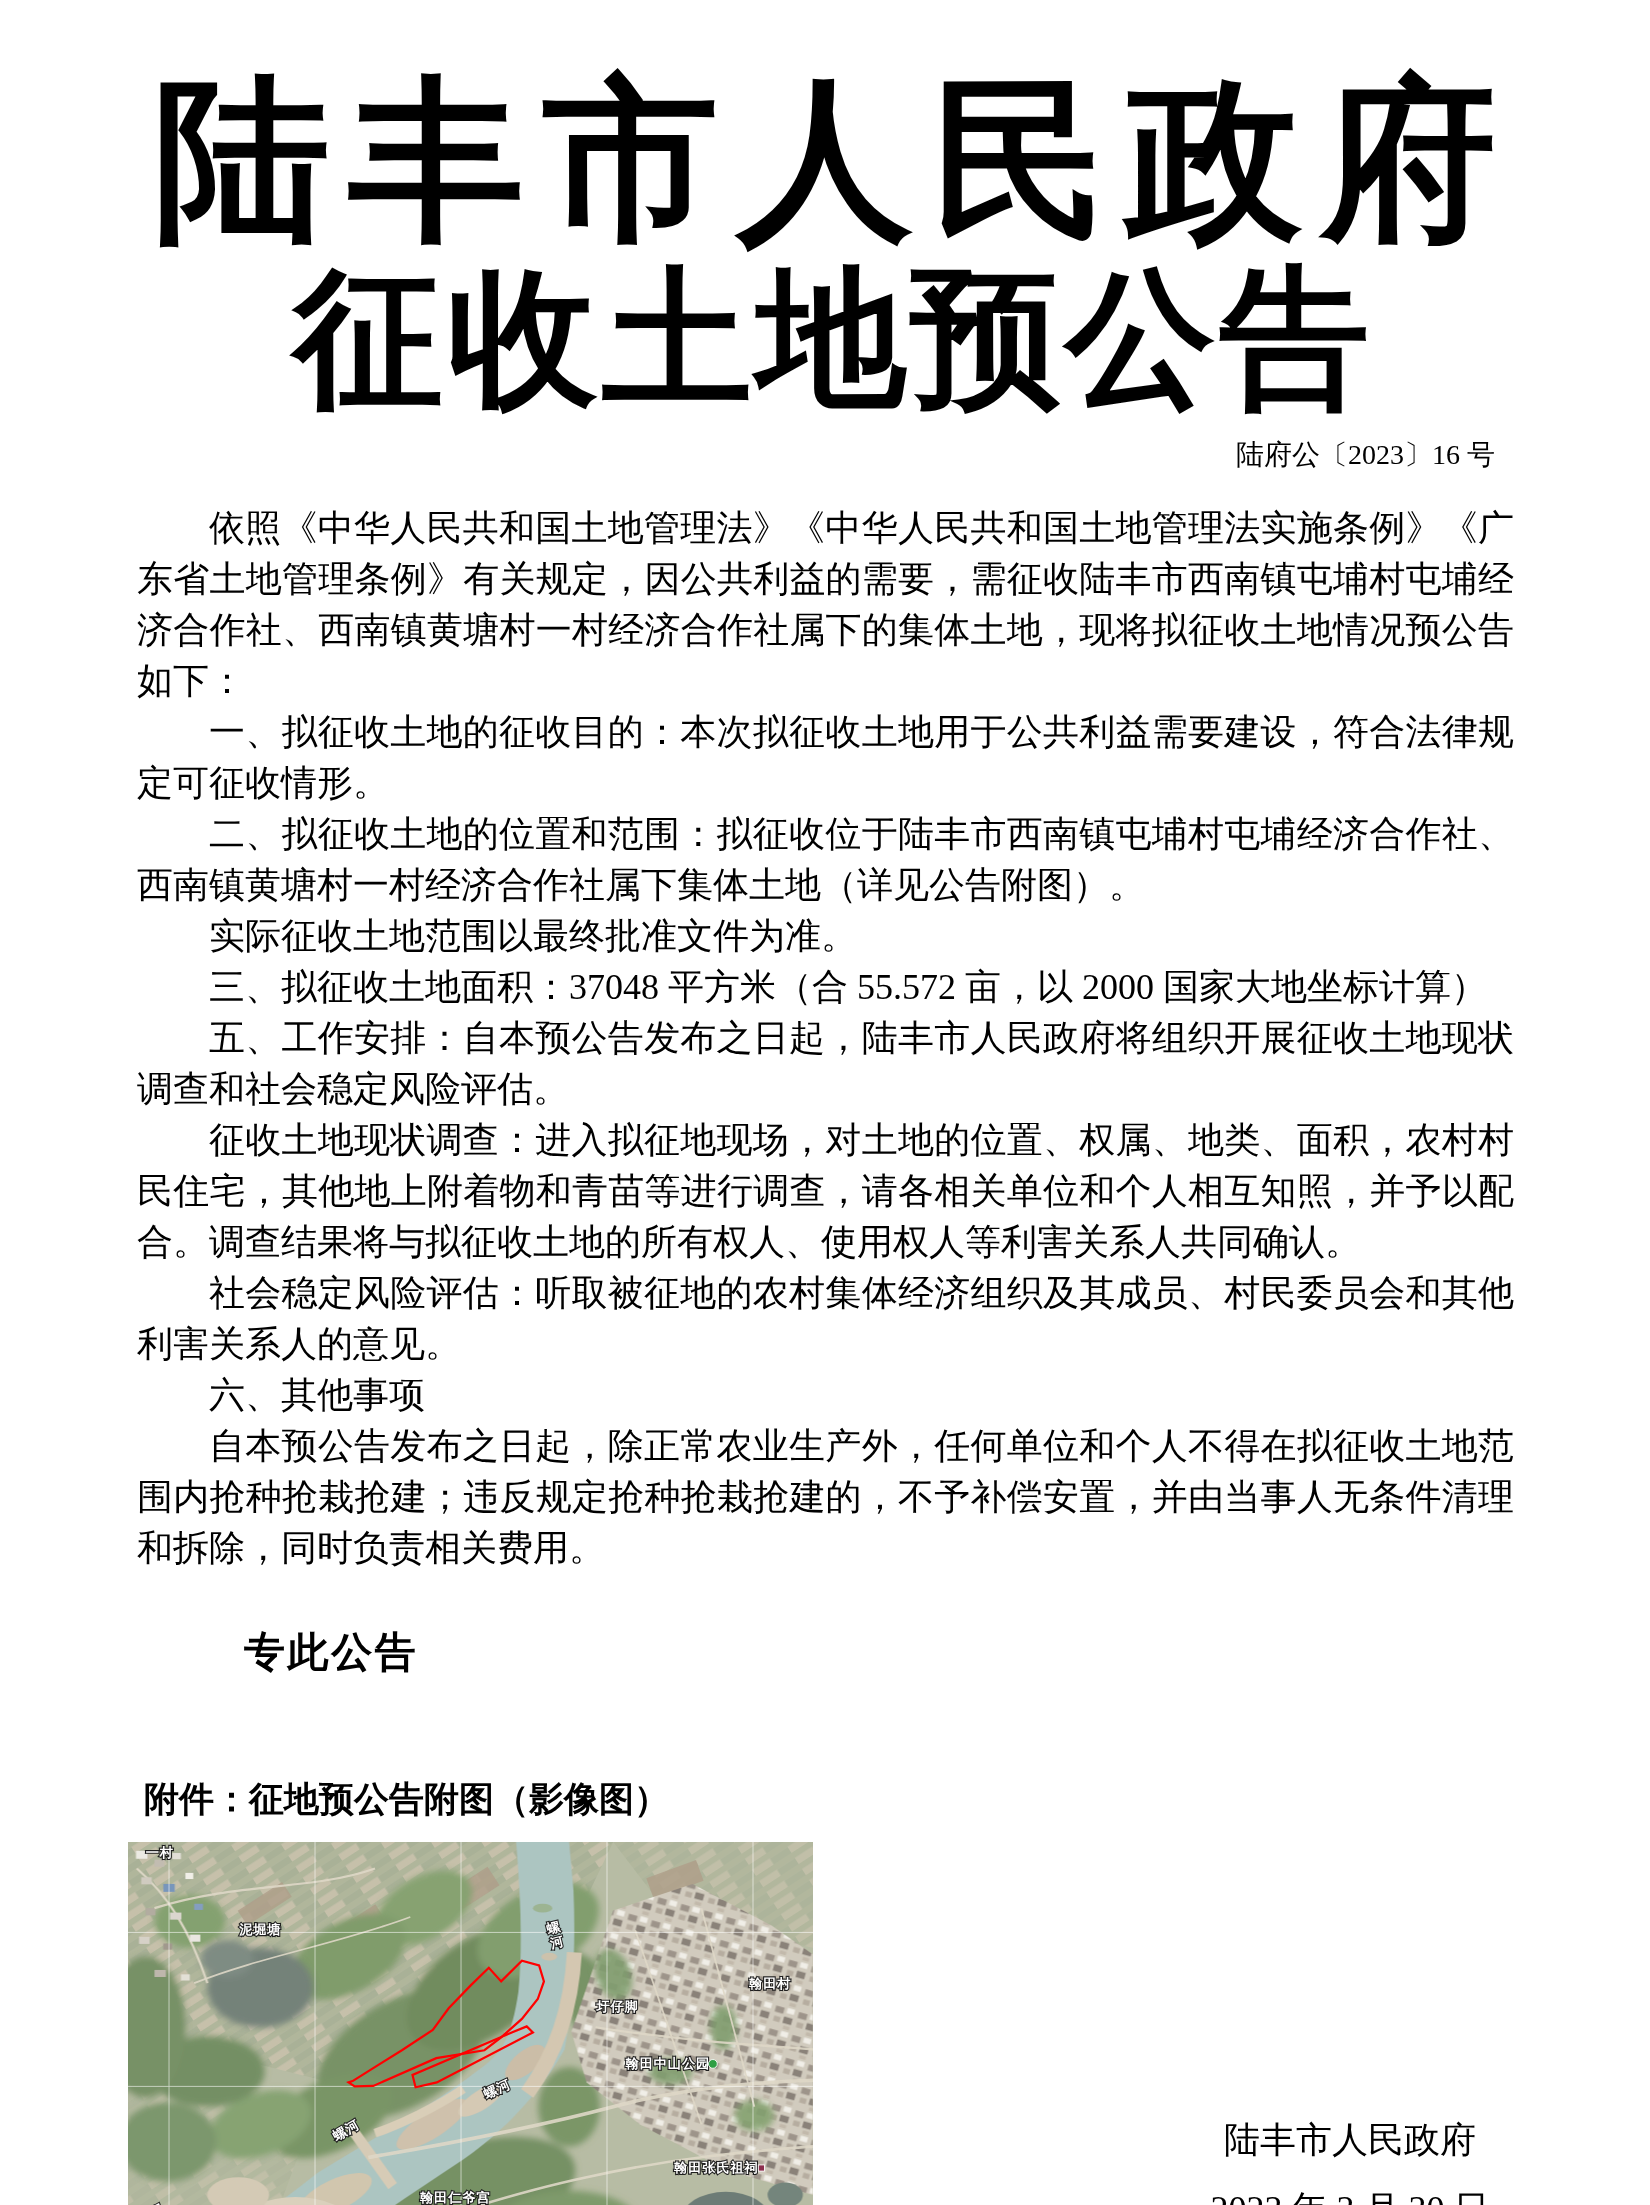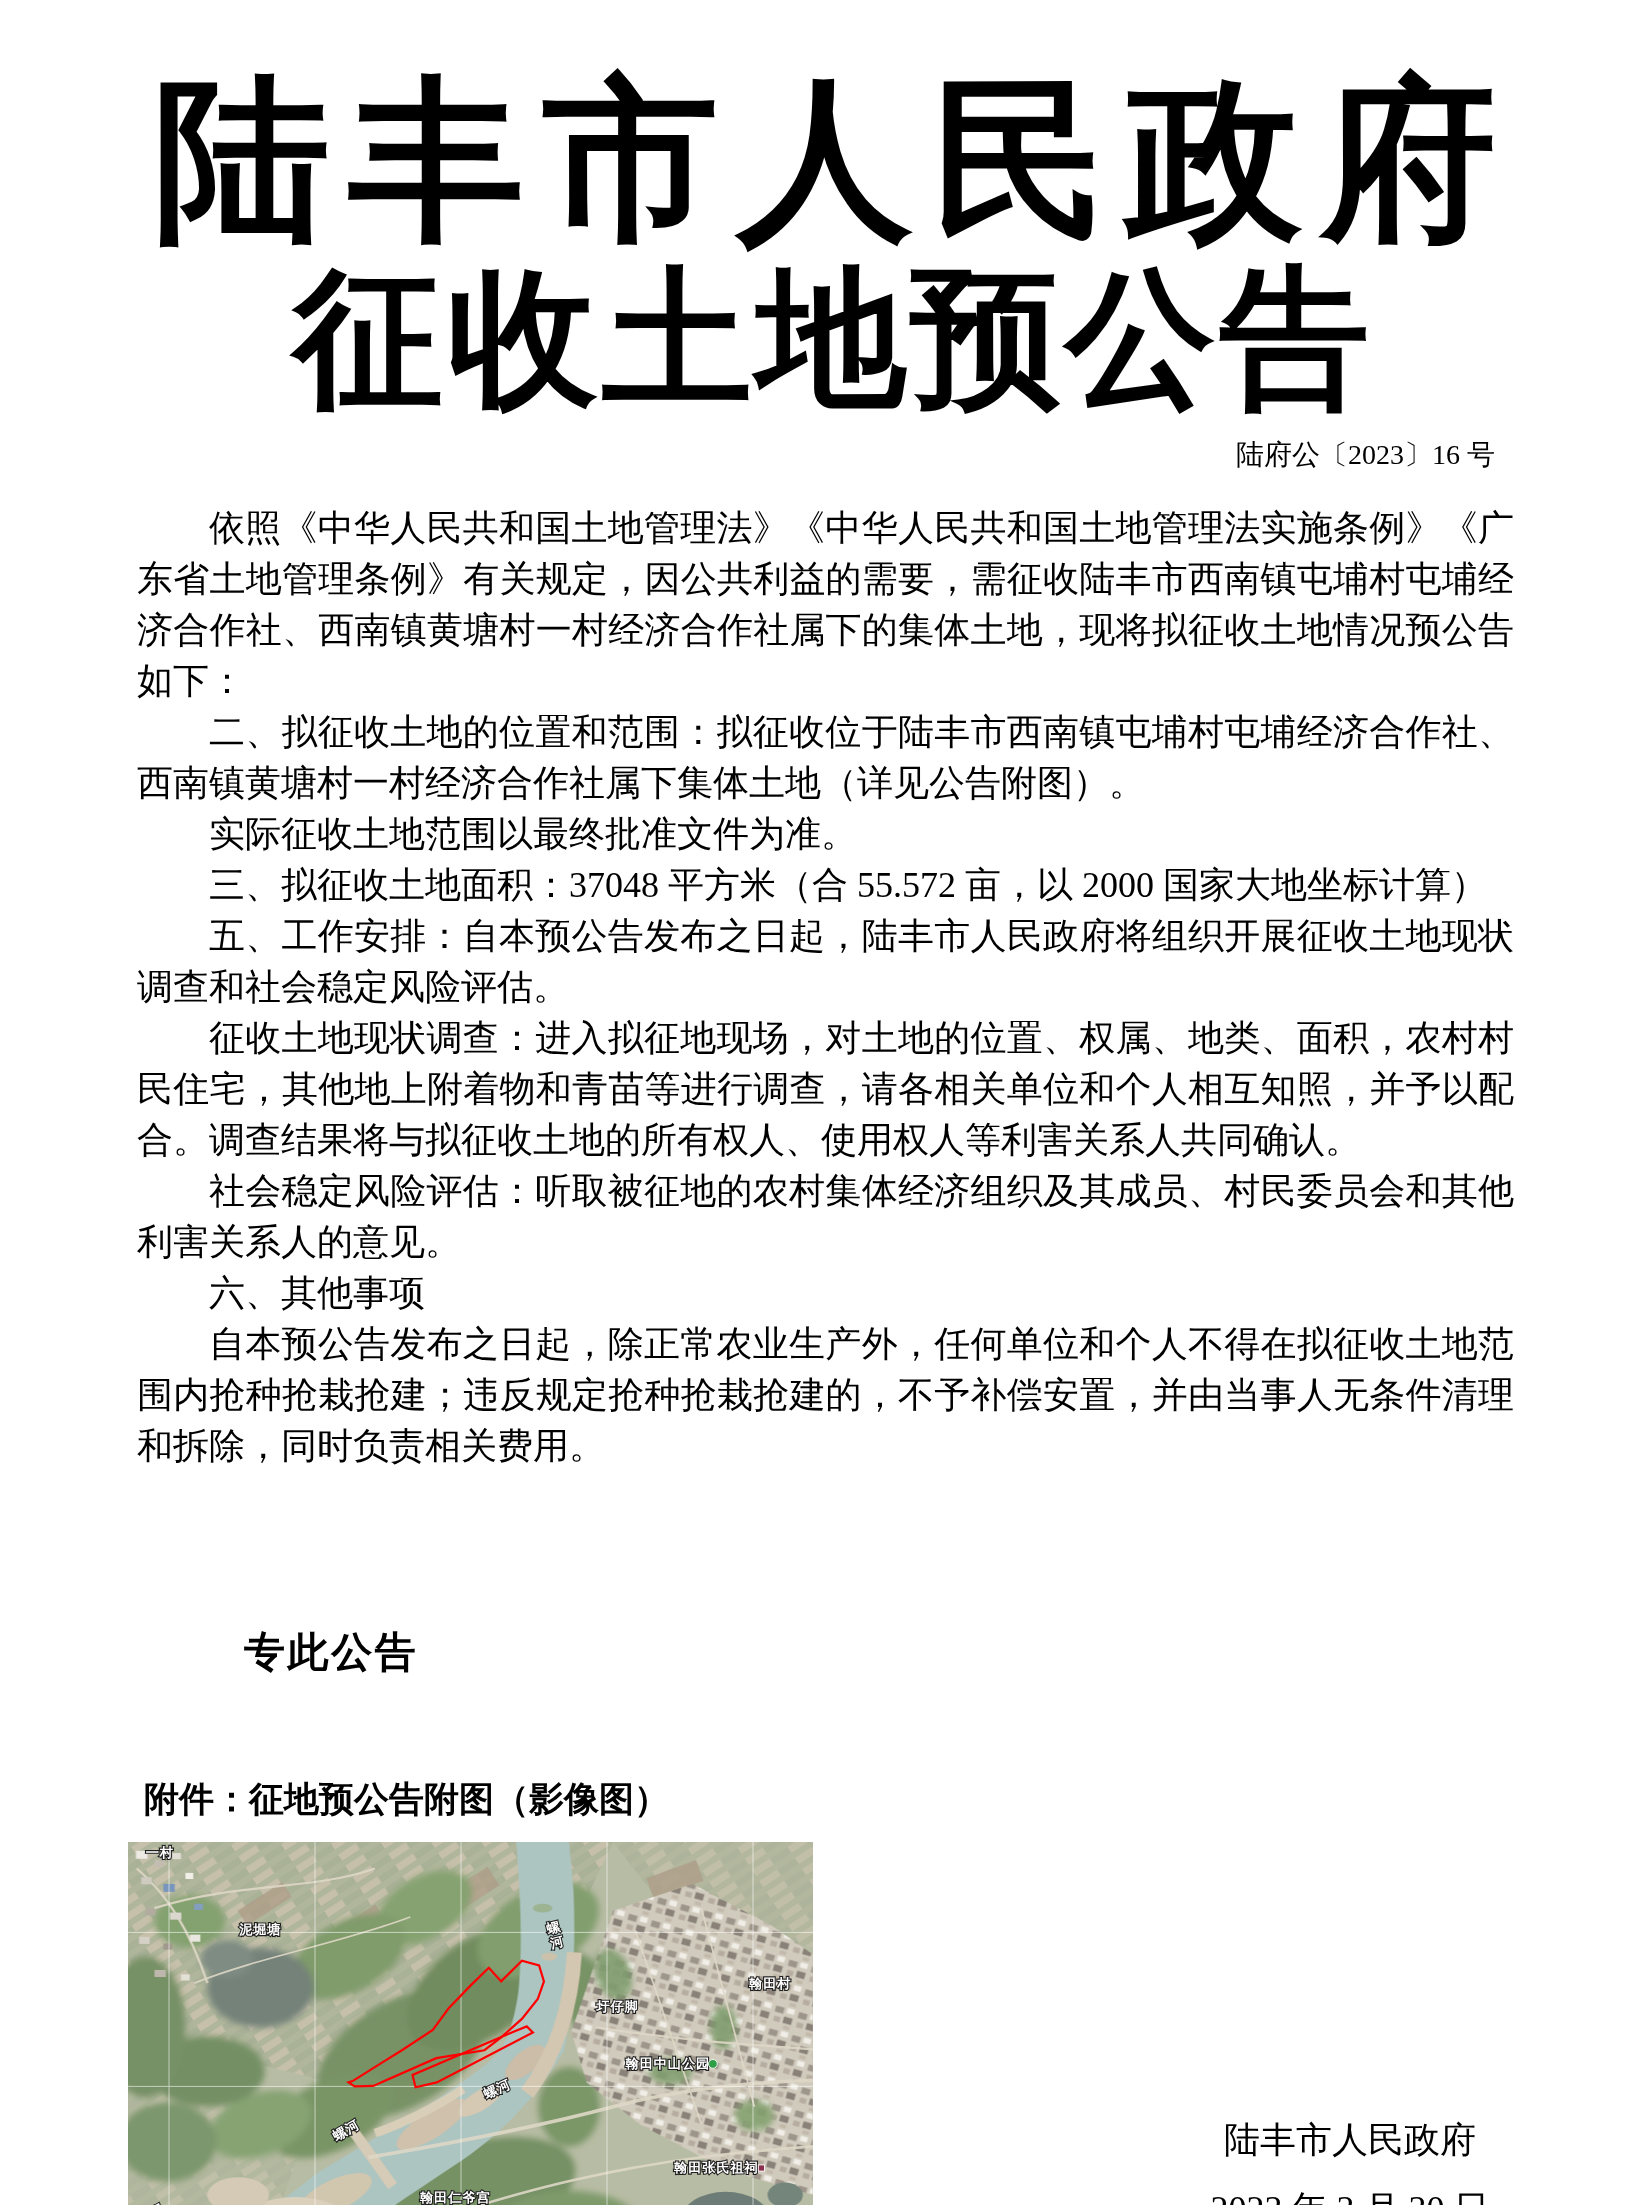--- a/index.html
+++ b/index.html
@@ -29,20 +29,21 @@
 
 <div class="page">
 
   <div id="title1" class="title">陆丰市人民政府</div>
   <div id="title2" class="title">征收土地预公告</div>
 
   <div class="docnum">陆府公〔2023〕16 号</div>
 
   <div class="bodytext">
       <p>依照《中华人民共和国土地管理法》《中华人民共和国土地管理法实施条例》《广东省土地管理条例》有关规定，因公共利益的需要，需征收陆丰市西南镇屯埔村屯埔经济合作社、西南镇黄塘村一村经济合作社属下的集体土地，现将拟征收土地情况预公告如下：</p>
+      <p>一、拟征收土地的征收目的：本次拟征收土地用于公共利益需要建设，符合法律规定可征收情形。</p>
       <p>二、拟征收土地的位置和范围：拟征收位于陆丰市西南镇屯埔村屯埔经济合作社、西南镇黄塘村一村经济合作社属下集体土地（详见公告附图）。</p>
       <p>实际征收土地范围以最终批准文件为准。</p>
       <p>三、拟征收土地面积：37048 平方米（合 55.572 亩，以 2000 国家大地坐标计算）</p>
       <p>五、工作安排：自本预公告发布之日起，陆丰市人民政府将组织开展征收土地现状调查和社会稳定风险评估。</p>
       <p>征收土地现状调查：进入拟征地现场，对土地的位置、权属、地类、面积，农村村民住宅，其他地上附着物和青苗等进行调查，请各相关单位和个人相互知照，并予以配合。调查结果将与拟征收土地的所有权人、使用权人等利害关系人共同确认。</p>
       <p>社会稳定风险评估：听取被征地的农村集体经济组织及其成员、村民委员会和其他利害关系人的意见。</p>
       <p>六、其他事项</p>
       <p>自本预公告发布之日起，除正常农业生产外，任何单位和个人不得在拟征收土地范围内抢种抢栽抢建；违反规定抢种抢栽抢建的，不予补偿安置，并由当事人无条件清理和拆除，同时负责相关费用。</p>
     </div>
 

